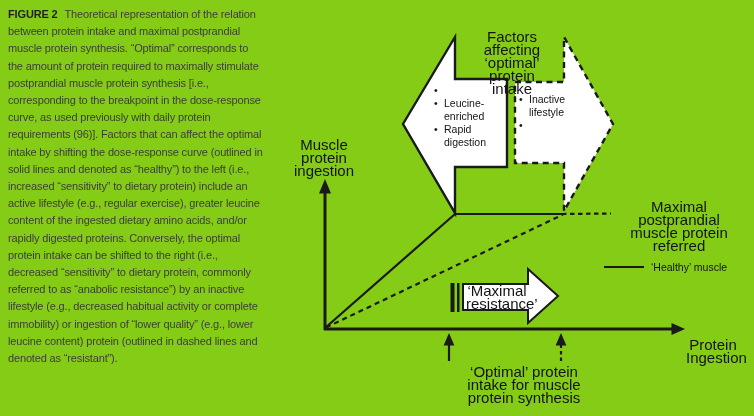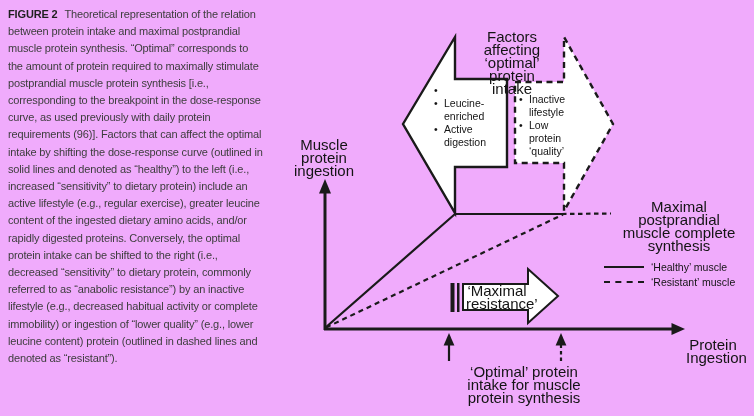--- a/index.html
+++ b/index.html
@@ -1,17 +1,17 @@
 <!DOCTYPE html>
 <html><head>
 <meta charset="utf-8">
 <style>
   html,body{margin:0;padding:0;background:#ffffff;}
   body{width:754px;height:416px;font-family:"Liberation Sans",sans-serif;}
-  .page{position:relative;width:754px;height:416px;overflow:hidden;background:#f0abfc;}
+  .page{position:relative;width:754px;height:416px;overflow:hidden;background:#84cc16;}
   .caption{position:absolute;left:8px;top:6px;width:257px;margin:0;
            font-size:11px;line-height:17.2px;letter-spacing:-0.15px;color:#3d3d3d;}
   .caption b{color:#1f1f1f;margin-right:7px;}
   .diagram{position:absolute;left:0;top:0;width:754px;height:416px;}
   .diagram svg{position:absolute;left:0;top:0;}
   .lbl{position:absolute;font-size:15px;line-height:13px;color:#141414;text-align:center;}
   .lbl.header{left:468px;top:30px;width:88px;}
   .lbl.yaxis{left:279px;top:138px;width:90px;}
   .lbl.max{left:617px;top:200px;width:124px;}
   .lbl.anab{left:466px;top:284px;width:62px;}
@@ -82,48 +82,43 @@
           <span class="dot">•</span>
         </div>
 
         <div class="bi">
           <span class="dot">•</span>
           <span class="bt">Leucine-enriched</span>
         </div>
 
         <div class="bi">
           <span class="dot">•</span>
-          <span class="bt">Active digestion</span>
+          <span class="bt">Rapid digestion</span>
         </div>
       </div>
 
     <div class="bullets right">
 
         <div class="bi">
           <span class="dot">•</span>
           <span class="bt">Inactive lifestyle</span>
         </div>
 
         <div class="bi">
           <span class="dot">•</span>
-          <span class="bt">Low protein ‘quality’</span>
         </div>
       </div>
 
     <div class="lbl yaxis">Muscle protein ingestion</div>
-    <div class="lbl max">Maximal postprandial muscle complete synthesis</div>
+    <div class="lbl max">Maximal postprandial muscle protein referred</div>
 
     <div class="legend">
       <div class="lr">
         <span class="ls"></span>
         <span class="ll">‘Healthy’ muscle</span>
-      </div>
-      <div class="lr">
-        <span class="ls dashed"></span>
-        <span class="ll">‘Resistant’ muscle</span>
       </div>
     </div>
 
     <div class="lbl anab">‘Maximal resistance’</div>
     <div class="lbl xaxis">Protein Ingestion</div>
     <div class="lbl optimal">‘Optimal’ protein intake for muscle protein synthesis</div>
   </div>
 </div>
 
 </body></html>

